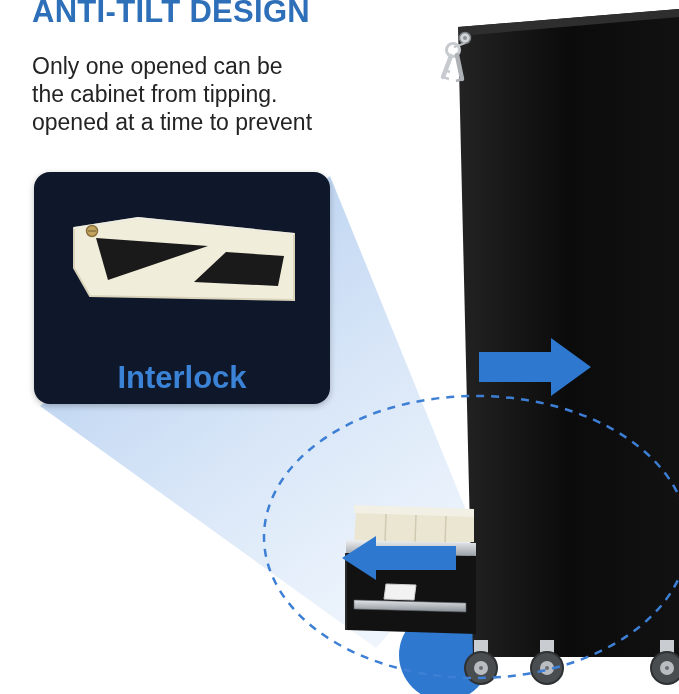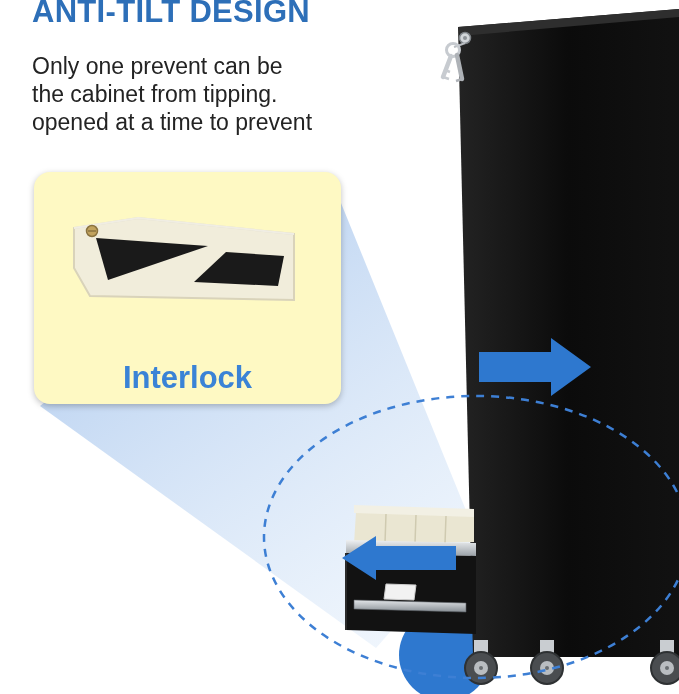--- a/index.html
+++ b/index.html
@@ -3,22 +3,22 @@
 <meta charset="utf-8">
 <style>
   html,body{margin:0;padding:0;background:#ffffff;font-family:"Liberation Sans",sans-serif;}
   .canvas{position:relative;width:679px;height:694px;background:#ffffff;overflow:hidden;margin-left:24px;}
   .scene{position:absolute;left:0;top:0;z-index:1;}
   .title{position:absolute;left:8px;top:-6px;margin:0;font-size:31px;font-weight:800;
          letter-spacing:.3px;color:#2d6fb8;z-index:4;}
   .desc{position:absolute;left:8px;top:52px;margin:0;font-size:23px;line-height:28px;
         color:#232323;z-index:4;}
   .desc span{display:block;}
-  .callout{position:absolute;left:10px;top:172px;width:296px;height:232px;background:#fef9c3;
-           border-radius:16px;z-index:3;box-shadow:0 2px 6px rgba(0,0,0,.25);padding-left:11px;}
+  .callout{position:absolute;left:10px;top:172px;width:296px;height:232px;background:#0f172a;
+           border-radius:16px;z-index:3;box-shadow:0 2px 6px rgba(0,0,0,.25);}
   .callout svg{position:absolute;left:26px;top:32px;}
   .callout-label{position:absolute;left:0;bottom:8px;width:100%;text-align:center;
                  font-size:31px;font-weight:700;color:#3a83d6;}
 </style>
 </head>
 <body>
 
 <div class="canvas">
 
   <svg class="scene" width="679" height="694" viewBox="0 0 679 694">
@@ -96,21 +96,21 @@
 
     <polygon points="455,352 527,352 527,338 567,367 527,396 527,382 455,382" fill="#2e78cf"></polygon>
     <polygon points="432,546 352,546 352,536 318,558 352,580 352,570 432,570" fill="#2e78cf"></polygon>
 
     <ellipse cx="452" cy="537" rx="212" ry="141" fill="none" stroke="#3d7fd4" stroke-width="2.5" stroke-dasharray="8 7"></ellipse>
   </svg>
 
   <h1 class="title">ANTI-TILT DESIGN</h1>
 
   <p class="desc">
-    <span>Only one prevent can be</span>
+    <span>Only one opened can be</span>
     <span>the cabinet from tipping.</span>
     <span>opened at a time to prevent</span>
   </p>
 
   <div class="callout">
     <svg width="244" height="128" viewBox="0 0 244 128">
 
       <path d="M14,24 L78,14 L234,30 L234,96 L30,92 L14,64 Z" fill="#f1eddb" stroke="#d9d3ba" stroke-width="2"></path>
       <path d="M14,24 L78,14 L234,30" fill="none" stroke="#ffffff" stroke-width="2" opacity="0.6"></path>
 

